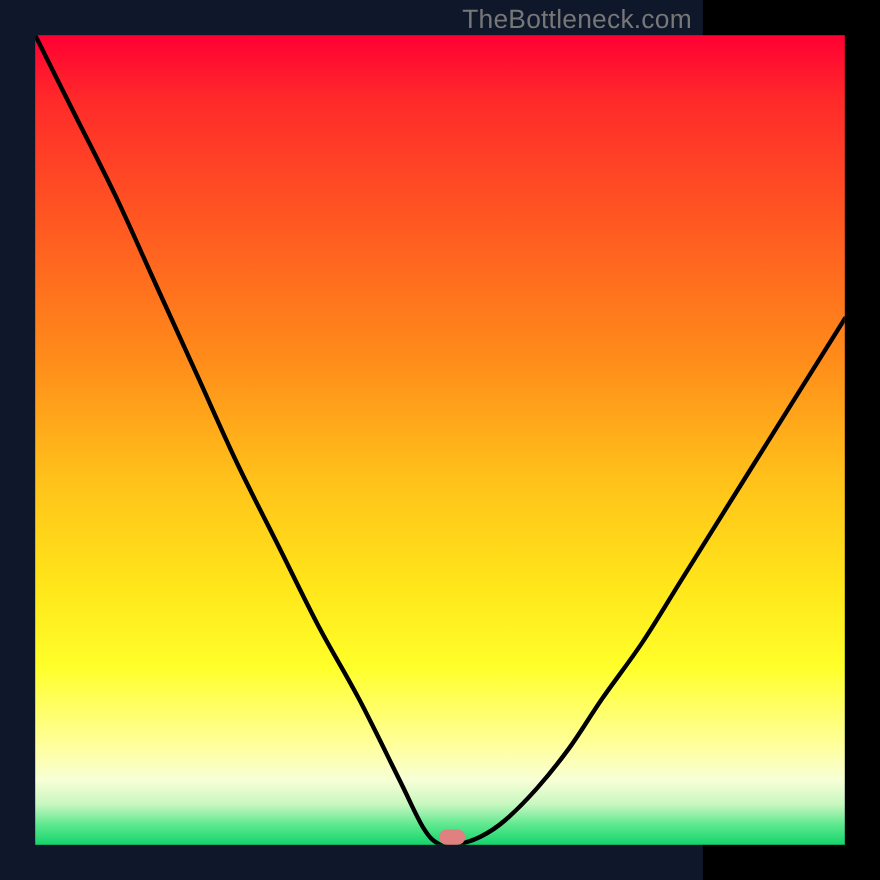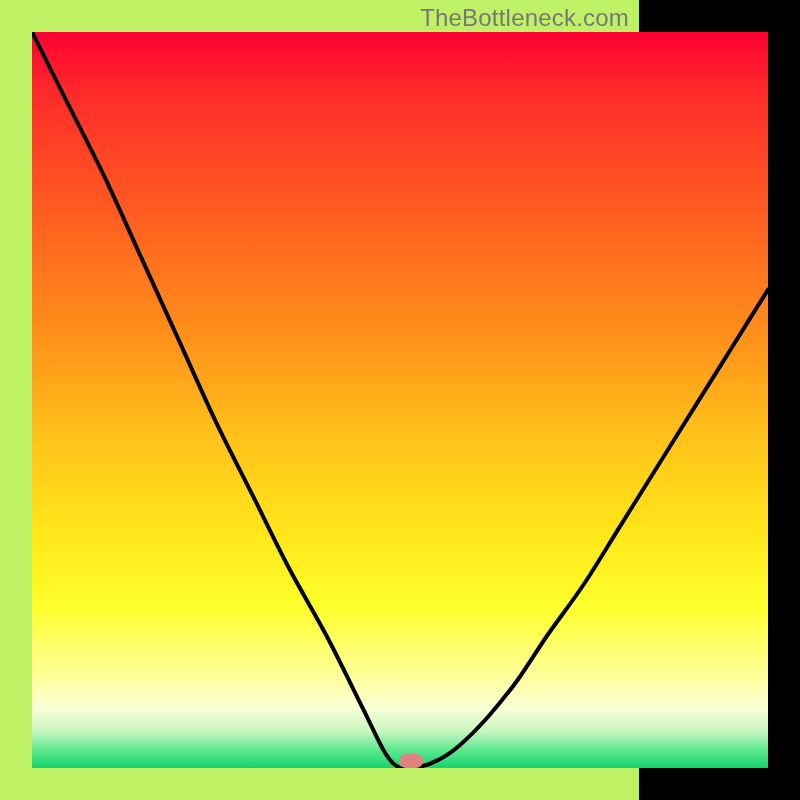--- a/index.html
+++ b/index.html
@@ -8,21 +8,21 @@
     width: 800px;
     height: 800px;
     background: #000;
     font-family: Arial, Helvetica, sans-serif;
     overflow: hidden;
   }
   .frame {
     position: relative;
     width: 639px;
     height: 800px;
-    background: #bef264;
+    background: #0f172a;
   }
   .plot {
     position: absolute;
     left: 32px;
     top: 32px;
     width: 736px;
     height: 736px;
     background: linear-gradient(to bottom,
       #ff0033 0%,
       #ff2a2a 8%,

